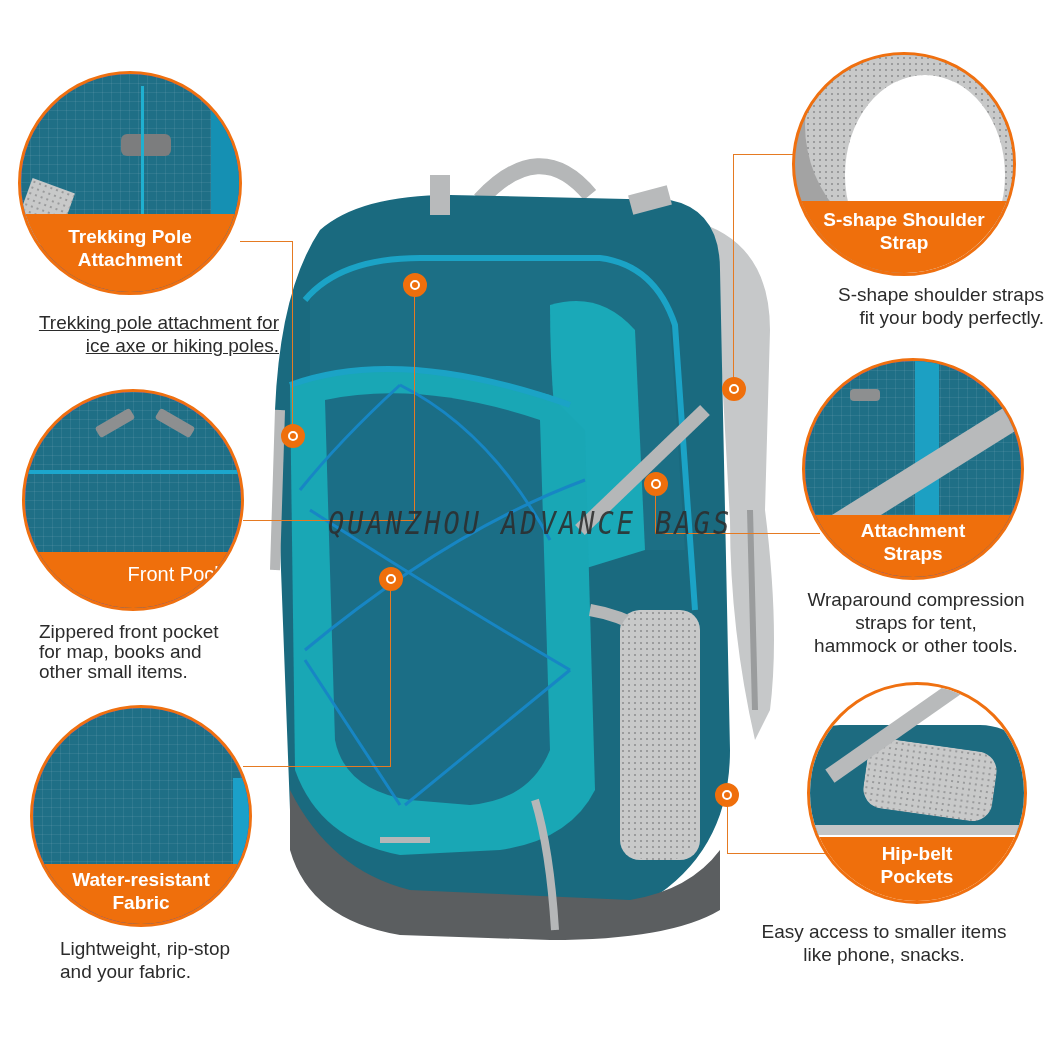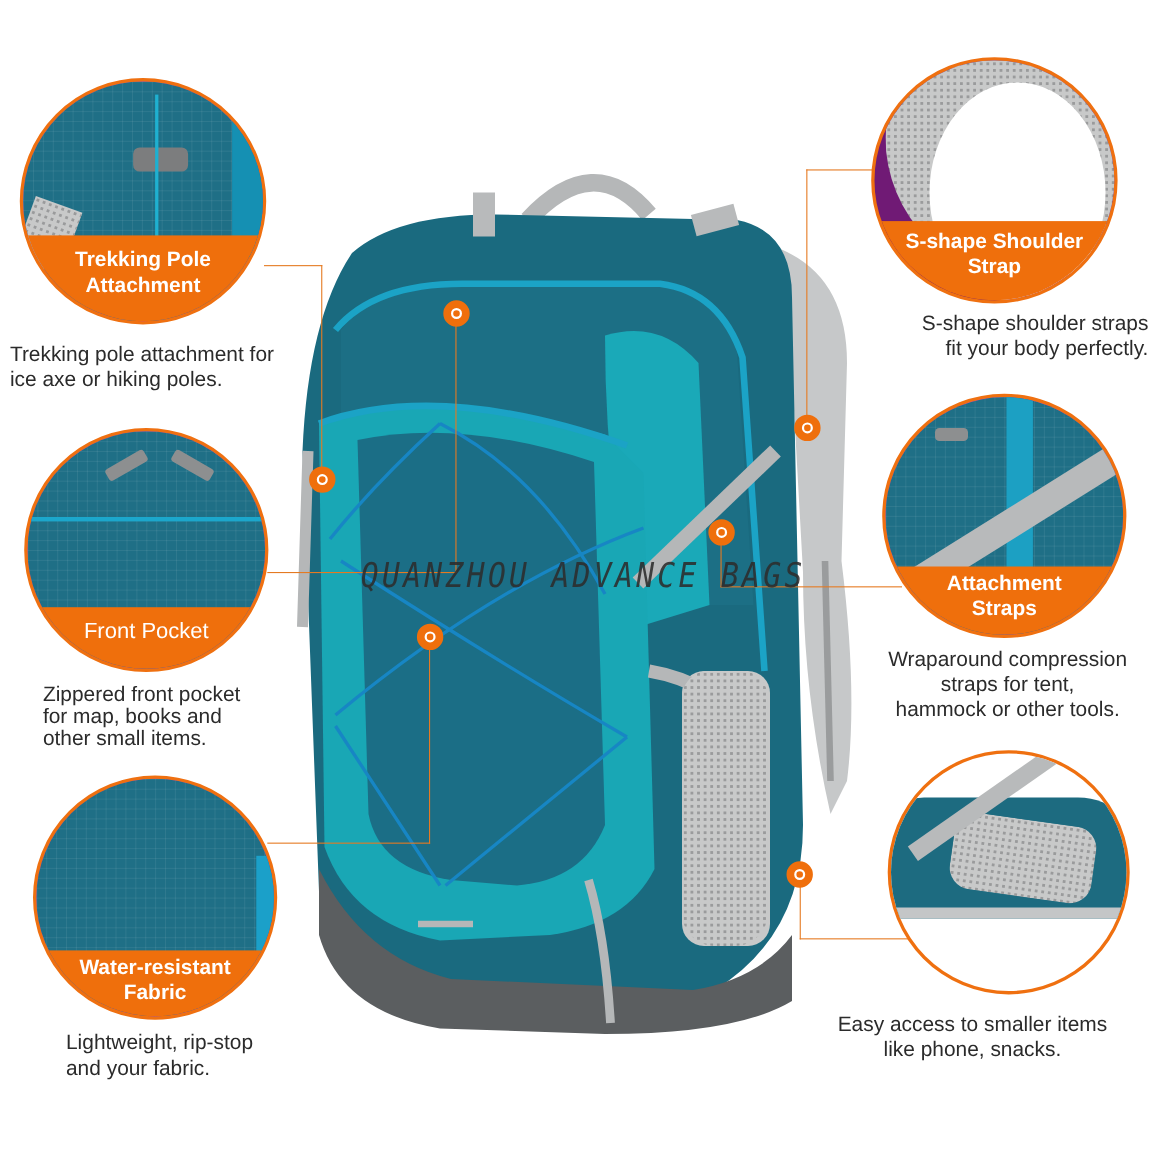--- a/index.html
+++ b/index.html
@@ -124,50 +124,50 @@
     <div class="abs" style="left:100px;top:60px;width:50px;height:22px;background:#7c7d7e;border-radius:6px;"></div>
     <div class="abs" style="left:120px;top:12px;width:3px;height:150px;background:#1fb0d0;"></div>
     <div class="abs" style="left:190px;top:0;width:30px;height:160px;background:#1590b3;"></div>
     <div class="abs mesh" style="left:0;top:110px;width:45px;height:60px;transform:rotate(20deg);"></div>
   </div>
   <div class="band" style="height:78px;padding-bottom:10px;box-sizing:border-box;">
     <span>Trekking Pole
 Attachment</span>
   </div>
 </div>
-<div class="desc" style="left:9px;top:311px;text-align:left;width:270px;">Trekking pole attachment for
+<div class="desc" style="left:9px;top:311px;text-align:right;width:270px;text-decoration:underline;">Trekking pole attachment for
 ice axe or hiking poles.</div>
 
 <div class="feature-circle" style="left:22px;top:389px;width:222px;height:222px;">
   <div class="photo fabric">
     <div class="abs" style="left:0;top:78px;width:100%;height:4px;background:#1ca7cc;"></div>
     <div class="abs" style="left:70px;top:25px;width:40px;height:12px;background:#8d8f90;transform:rotate(-30deg);border-radius:3px;"></div>
     <div class="abs" style="left:130px;top:25px;width:40px;height:12px;background:#8d8f90;transform:rotate(30deg);border-radius:3px;"></div>
   </div>
-  <div class="band" style="height:56px;padding-bottom:12px;box-sizing:border-box;">
+  <div class="band" style="height:56px;padding-bottom:12px;box-sizing:border-box;justify-content:flex-end;">
     <span style="font-weight:normal;font-size:20px;">Front Pocket</span>
   </div>
 </div>
 <div class="desc" style="left:39px;top:622px;line-height:20px;">Zippered front pocket
 for map, books and
 other small items.</div>
 
 <div class="feature-circle" style="left:30px;top:705px;width:222px;height:222px;">
   <div class="photo fabric">
     <div class="abs" style="left:200px;top:70px;width:22px;height:90px;background:#1ba0c9;"></div>
   </div>
   <div class="band" style="height:60px;padding-bottom:6px;box-sizing:border-box;">
     <span>Water-resistant
 Fabric</span>
   </div>
 </div>
 <div class="desc" style="left:60px;top:937px;">Lightweight, rip-stop
 and your fabric.</div>
 
-<div class="feature-circle" style="left:792px;top:52px;width:224px;height:224px;background:#701a75;">
+<div class="feature-circle" style="left:792px;top:52px;width:224px;height:224px;background:#a3a3a3;">
   <div class="photo">
     <div class="abs mesh" style="left:10px;top:-60px;width:260px;height:260px;border-radius:50%;"></div>
     <div class="abs" style="left:50px;top:20px;width:160px;height:200px;border-radius:50%;background:#ffffff;"></div>
   </div>
   <div class="band" style="height:72px;padding-bottom:12px;box-sizing:border-box;">
     <span>S-shape Shoulder
 Strap</span>
   </div>
 </div>
 <div class="desc" style="left:782px;top:283px;text-align:right;width:262px;">S-shape shoulder straps
@@ -188,17 +188,21 @@
 straps for tent,
 hammock or other tools.</div>
 
 <div class="feature-circle" style="left:807px;top:682px;width:220px;height:222px;background:#ffffff;">
   <div class="photo">
     <div class="abs" style="left:-10px;top:40px;width:240px;height:110px;background:#1d6b80;border-radius:40px 60px 10px 10px;"></div>
     <div class="abs mesh" style="left:55px;top:60px;width:130px;height:70px;border-radius:20px;transform:rotate(8deg);"></div>
     <div class="abs" style="left:0;top:20px;width:220px;height:16px;background:#b8babb;transform:rotate(-35deg);"></div>
     <div class="abs" style="left:0;top:140px;width:220px;height:10px;background:#c4c6c7;"></div>
   </div>
+  <div class="band" style="height:64px;padding-bottom:8px;box-sizing:border-box;">
+    <span>Hip-belt
+Pockets</span>
+  </div>
 </div>
 <div class="desc" style="left:738px;top:920px;text-align:center;width:292px;">Easy access to smaller items
 like phone, snacks.</div>
 
 <div class="watermark">QUANZHOU ADVANCE BAGS</div>
 
 </body></html>

